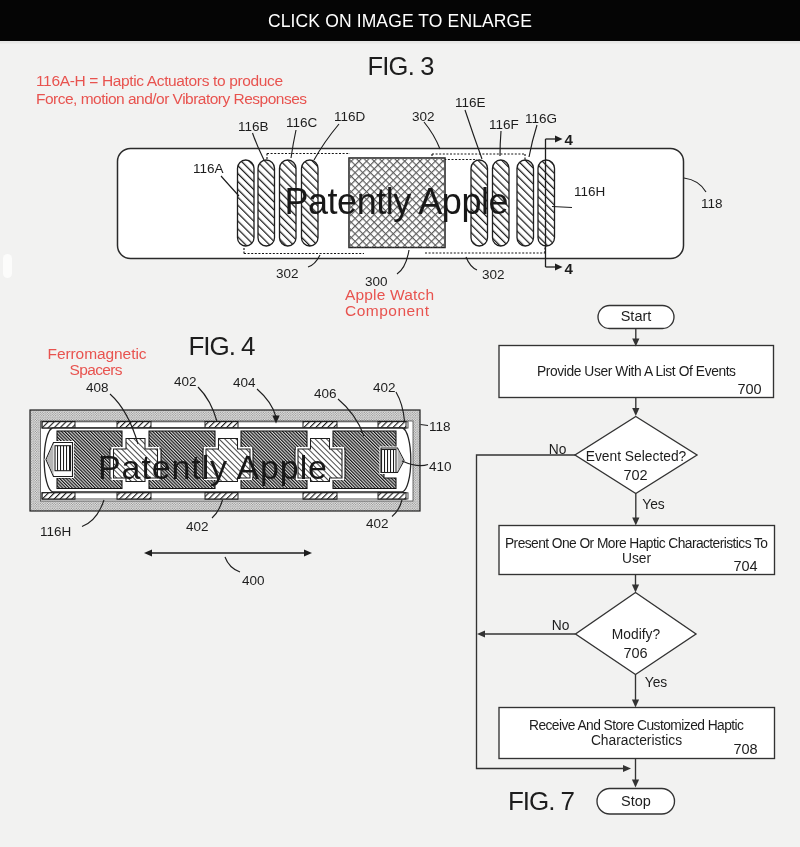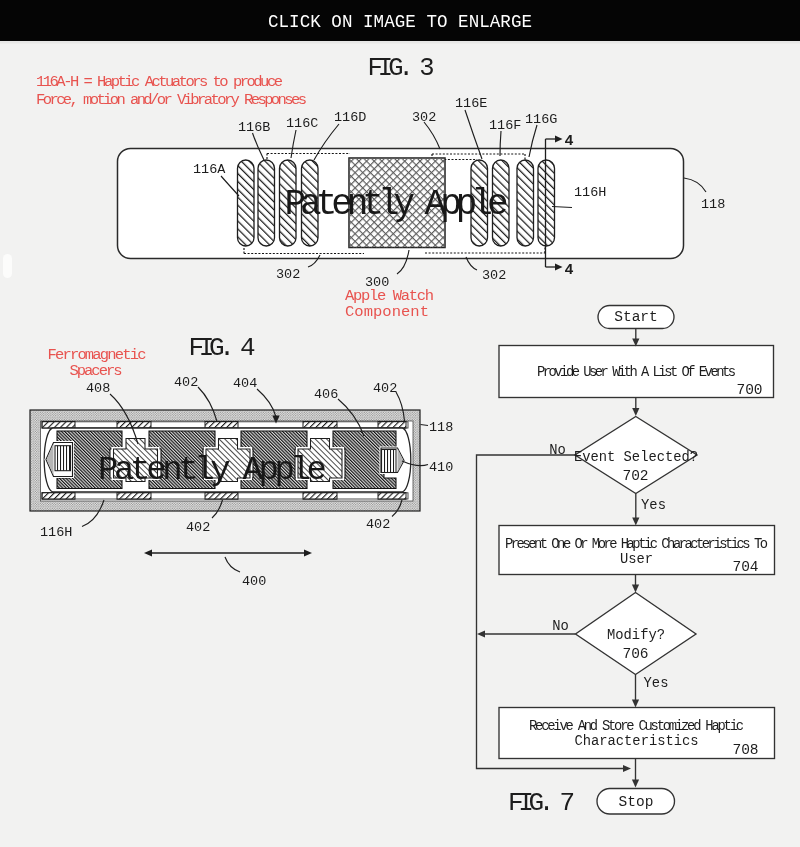--- a/index.html
+++ b/index.html
@@ -1,16 +1,16 @@
 <!DOCTYPE html>
 <html><head>
 <meta charset="utf-8">
 <style>
   html,body{margin:0;padding:0;background:#f2f2f1;}
-  .page{position:relative;width:800px;height:847px;background:#f2f2f1;font-family:Liberation Mono, monospace;overflow:hidden;}
+  .page{position:relative;width:800px;height:847px;background:#f2f2f1;font-family:Liberation Sans, sans-serif;overflow:hidden;}
 </style>
 </head>
 <body>
 <div class="page">
 <svg width="800" height="847" viewBox="0 0 800 847">
 <defs>
   <pattern id="hSlot" width="5.6" height="5.6" patternUnits="userSpaceOnUse" patternTransform="rotate(-45)">
     <rect width="1.25" height="5.6" fill="#1c1c1c"></rect>
   </pattern>
   <pattern id="hSpc" width="4" height="4" patternUnits="userSpaceOnUse" patternTransform="rotate(-45)">

